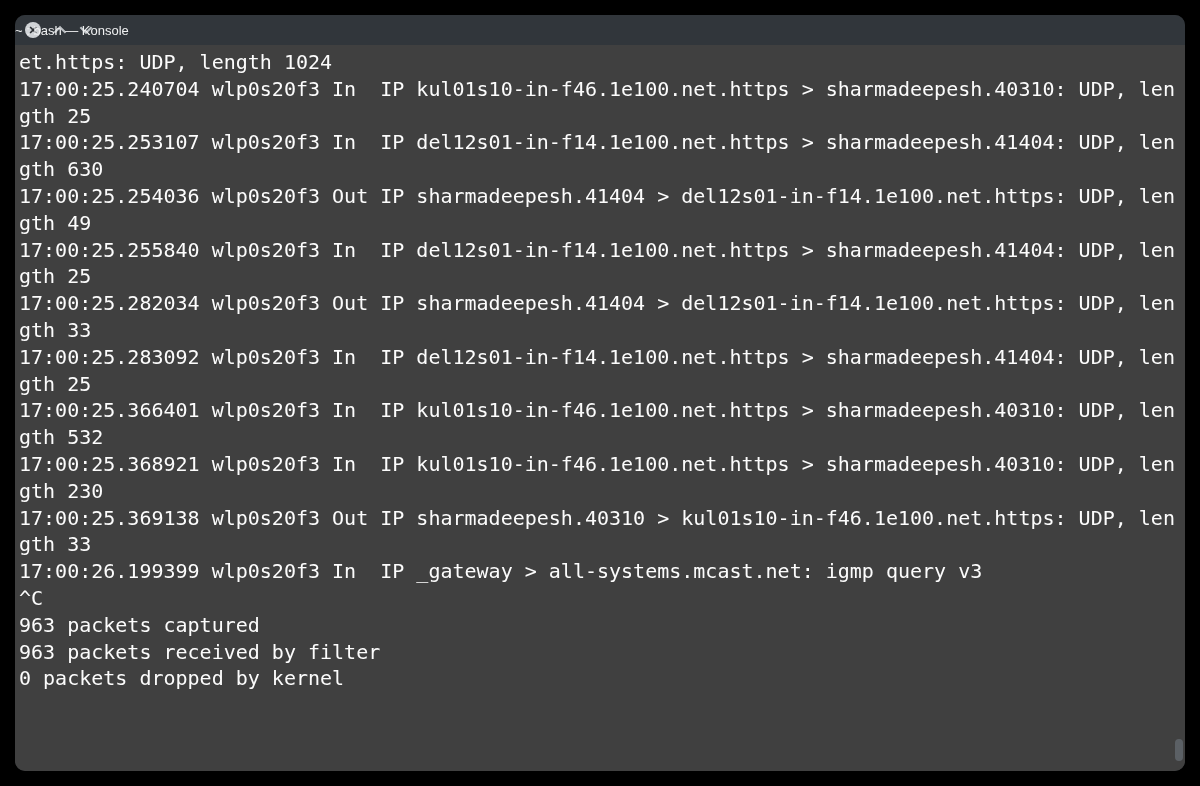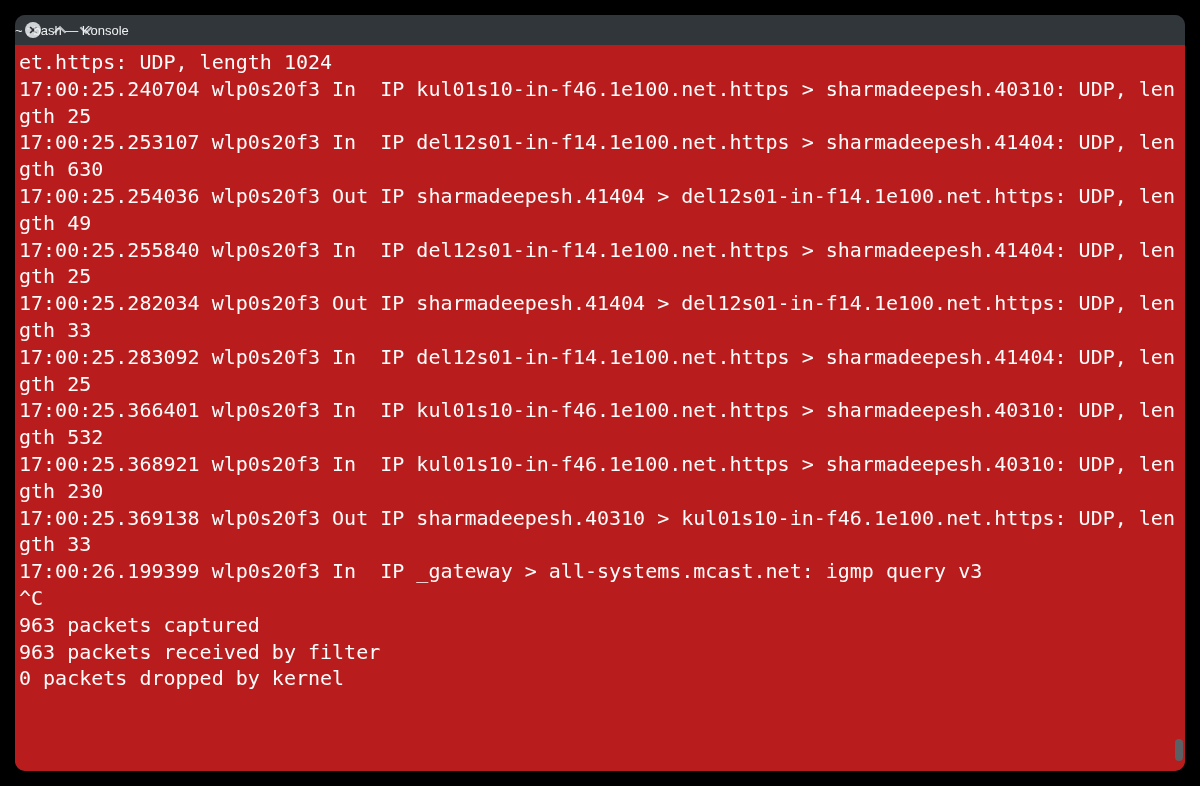--- a/index.html
+++ b/index.html
@@ -56,21 +56,21 @@
     .titlebar .title {
       position: absolute;
       left: 0; right: 0;
       text-align: left;
       pointer-events: none;
       font-size: 13px;
       color: #eff0f1;
     }
     .terminal {
       flex: 1;
-      background: #b91c1c;
+      background: #404040;
       padding: 4px 4px 4px 4px;
       font-family: "DejaVu Sans Mono","Liberation Mono",Menlo,Consolas,monospace;
       font-size: 20px;
       line-height: 26.8px;
       color: #fcfcfc;
       white-space: pre-wrap;
       word-break: break-all;
       position: relative;
       overflow: hidden;
     }

